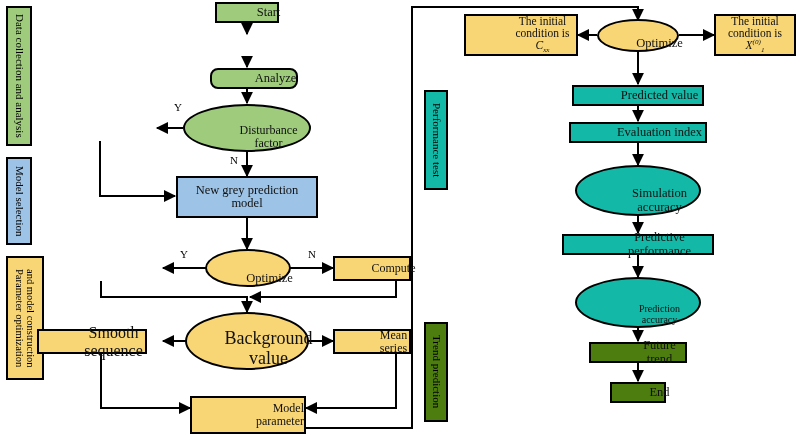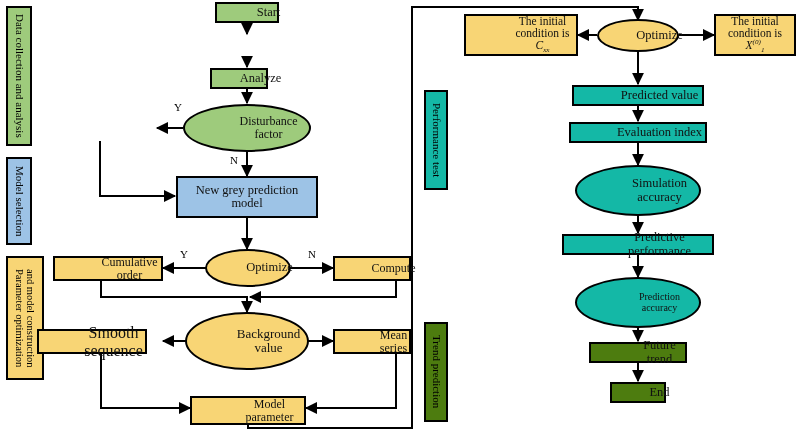--- a/index.html
+++ b/index.html
@@ -20,21 +20,21 @@
     box-sizing:border-box;
     display:flex;align-items:center;justify-content:center;
     text-align:center;
     border:2px solid #000000;
     color:#111111;
     line-height:1.08;
     z-index:3;
     padding-left:43px;
   }
   .rect{border-radius:0;}
-  .ellipse{border-radius:50%;}
+  .ellipse{border-radius:50%;align-items:flex-end;}
   .green{background:#9ECB7C;}
   .blue{background:#9DC3E6;}
   .yellow{background:#F8D575;}
   .orange{background:#14b8a6;}
   .grey{background:#4d7c0f;}
 
   .band{
     position:absolute;
     box-sizing:border-box;
     border:2px solid #000000;
@@ -145,58 +145,55 @@
 
   <div class="band grey" style="left:424px;top:322px;width:24px;height:100px;">
     <span class="vtext" style="font-size:11px;">Trend prediction</span>
   </div>
 
   <div class="node rect green" style="left:215px;top:2px;width:64px;height:21px;font-size:12.5px;">
     <span>Start</span>
   </div>
 
 
-  <div class="node rect green" style="left:210px;top:68px;width:58px;height:21px;font-size:12.5px;">
+  <div class="node rect green" style="left:210px;top:68px;width:88px;height:21px;font-size:12.5px;border-radius:8px;">
     <span>Analyze</span>
   </div>
 
   <div class="node ellipse green" style="left:183px;top:104px;width:128px;height:48px;font-size:12px;">
     <span>Disturbance factor</span>
   </div>
 
 
   <div class="node rect blue" style="left:176px;top:176px;width:142px;height:42px;font-size:12.5px;padding:0 10px;">
     <span>New grey prediction model</span>
   </div>
 
   <div class="node ellipse yellow" style="left:205px;top:249px;width:86px;height:38px;font-size:12.5px;">
     <span>Optimize</span>
   </div>
 
-  <div class="node rect yellow" style="left:53px;top:256px;width:110px;height:25px;font-size:12px;">
-    <span>Cumulative order</span>
-  </div>
 
   <div class="node rect yellow" style="left:333px;top:256px;width:78px;height:25px;font-size:12px;">
     <span>Compute</span>
   </div>
 
-  <div class="node ellipse yellow" style="left:185px;top:312px;width:124px;height:58px;font-size:13px;">
+  <div class="node ellipse yellow" style="left:185px;top:312px;width:124px;height:58px;font-size:18px;">
     <span>Background value</span>
   </div>
 
   <div class="node rect yellow" style="left:37px;top:329px;width:110px;height:25px;font-size:16px;">
     <span>Smooth sequence</span>
   </div>
 
   <div class="node rect yellow" style="left:333px;top:329px;width:78px;height:25px;font-size:12px;">
     <span>Mean series</span>
   </div>
 
-  <div class="node rect yellow" style="left:190px;top:396px;width:116px;height:29px;font-size:12px;">
+  <div class="node rect yellow" style="left:190px;top:396px;width:116px;height:38px;font-size:12px;text-align:right;">
     <span>Model parameter</span>
   </div>
 
   <div class="edgelabel" style="left:174px;top:101px;">Y</div>
   <div class="edgelabel" style="left:230px;top:154px;">N</div>
   <div class="edgelabel" style="left:180px;top:248px;">Y</div>
   <div class="edgelabel" style="left:308px;top:248px;">N</div>
 
   <div class="node ellipse yellow" style="left:597px;top:19px;width:82px;height:33px;font-size:12.5px;">
     <span>Optimize</span>

